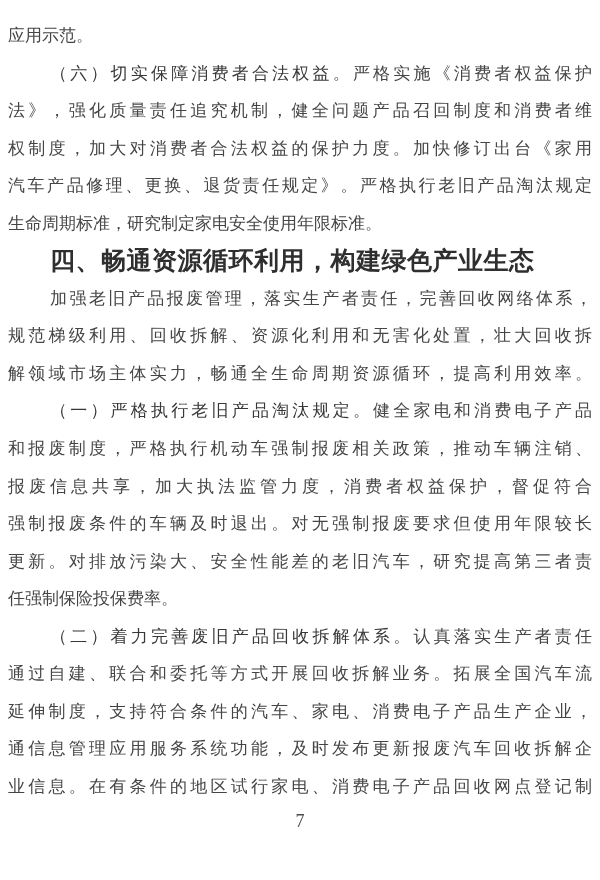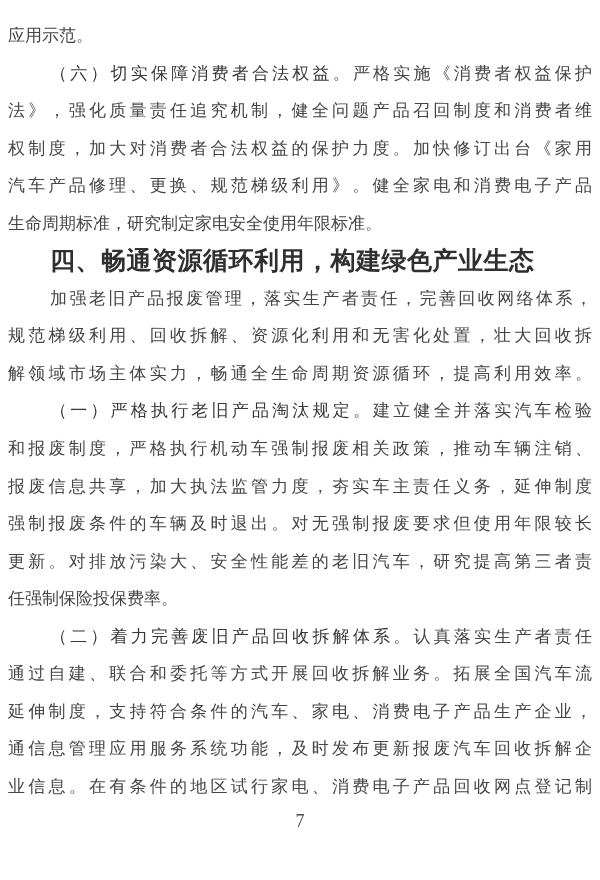--- a/index.html
+++ b/index.html
@@ -63,35 +63,35 @@
 <div class="page">
 
   <div class="line end">应用示范。</div>
 
   <div class="line fill indent">
     <span class="bhead">（六）切实保障消费者合法权益。</span><span>严格实施《消费者权益保护</span>
   </div>
 
   <div class="line fill">法》，强化质量责任追究机制，健全问题产品召回制度和消费者维</div>
   <div class="line fill">权制度，加大对消费者合法权益的保护力度。加快修订出台《家用</div>
-  <div class="line fill">汽车产品修理、更换、规范梯级利用》。健全家电和消费电子产品</div>
+  <div class="line fill">汽车产品修理、更换、退货责任规定》。严格执行老旧产品淘汰规定</div>
   <div class="line end">生命周期标准，研究制定家电安全使用年限标准。</div>
 
   <div class="line end indent heading">四、畅通资源循环利用，构建绿色产业生态</div>
 
   <div class="line fill indent">加强老旧产品报废管理，落实生产者责任，完善回收网络体系，</div>
   <div class="line fill">规范梯级利用、回收拆解、资源化利用和无害化处置，壮大回收拆</div>
   <div class="line fill">解领域市场主体实力，畅通全生命周期资源循环，提高利用效率。</div>
 
   <div class="line fill indent">
-    <span class="bhead">（一）严格执行老旧产品淘汰规定。</span><span>建立健全并落实汽车检验</span>
+    <span class="bhead">（一）严格执行老旧产品淘汰规定。</span><span>健全家电和消费电子产品</span>
   </div>
 
   <div class="line fill">和报废制度，严格执行机动车强制报废相关政策，推动车辆注销、</div>
-  <div class="line fill">报废信息共享，加大执法监管力度，夯实车主责任义务，延伸制度</div>
+  <div class="line fill">报废信息共享，加大执法监管力度，消费者权益保护，督促符合</div>
   <div class="line fill">强制报废条件的车辆及时退出。对无强制报废要求但使用年限较长</div>
   <div class="line fill">更新。对排放污染大、安全性能差的老旧汽车，研究提高第三者责</div>
   <div class="line end">任强制保险投保费率。</div>
 
   <div class="line fill indent">
     <span class="bhead">（二）着力完善废旧产品回收拆解体系。</span><span>认真落实生产者责任</span>
   </div>
 
   <div class="line fill">通过自建、联合和委托等方式开展回收拆解业务。拓展全国汽车流</div>
   <div class="line fill">延伸制度，支持符合条件的汽车、家电、消费电子产品生产企业，</div>

